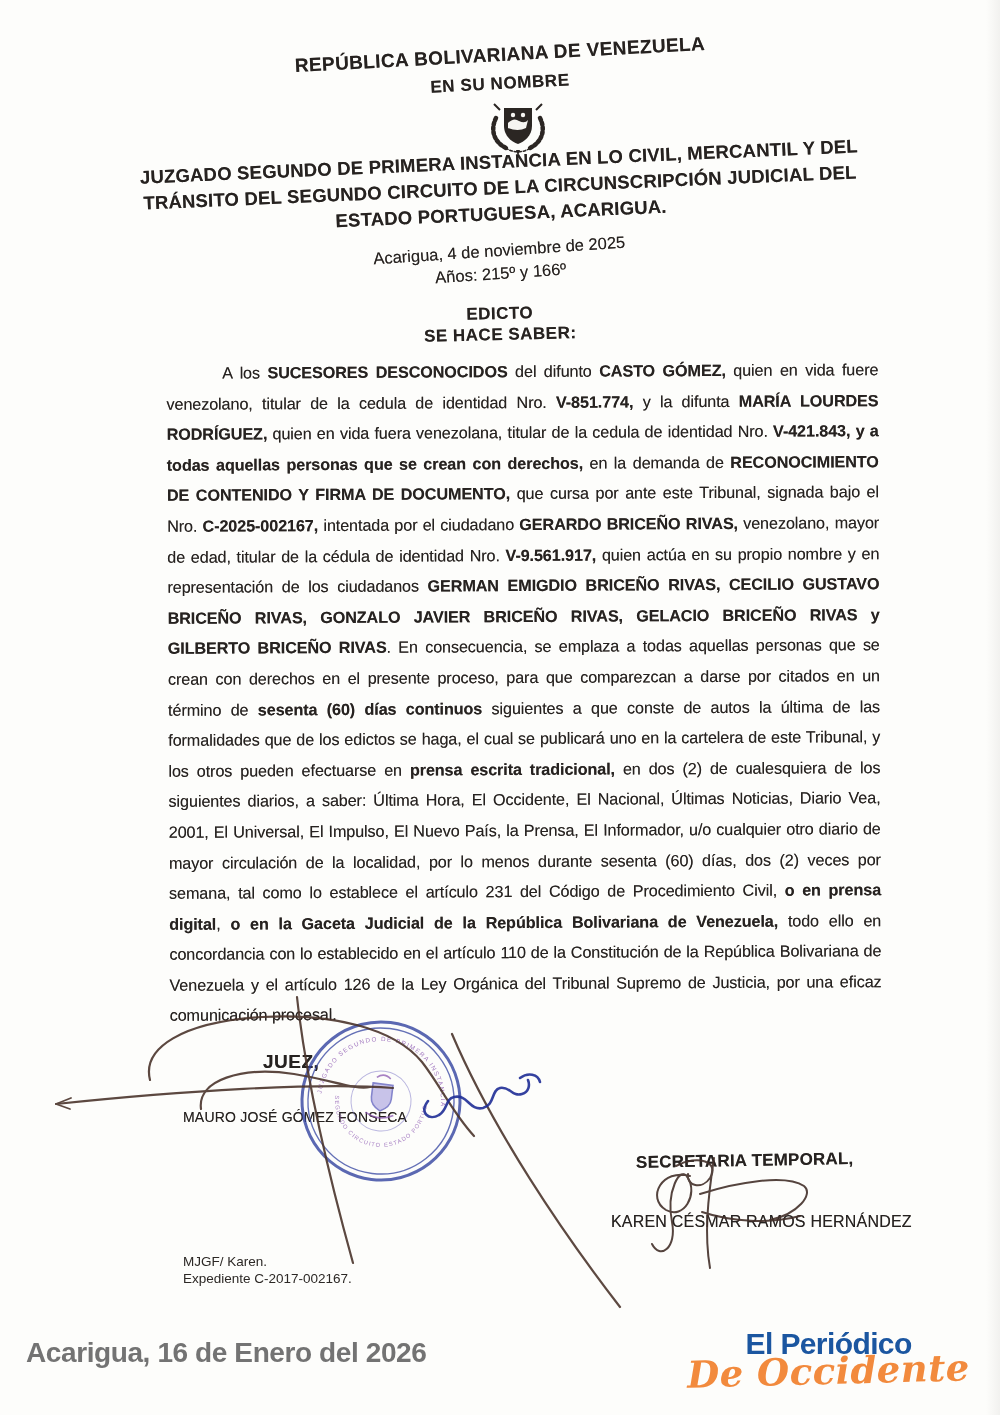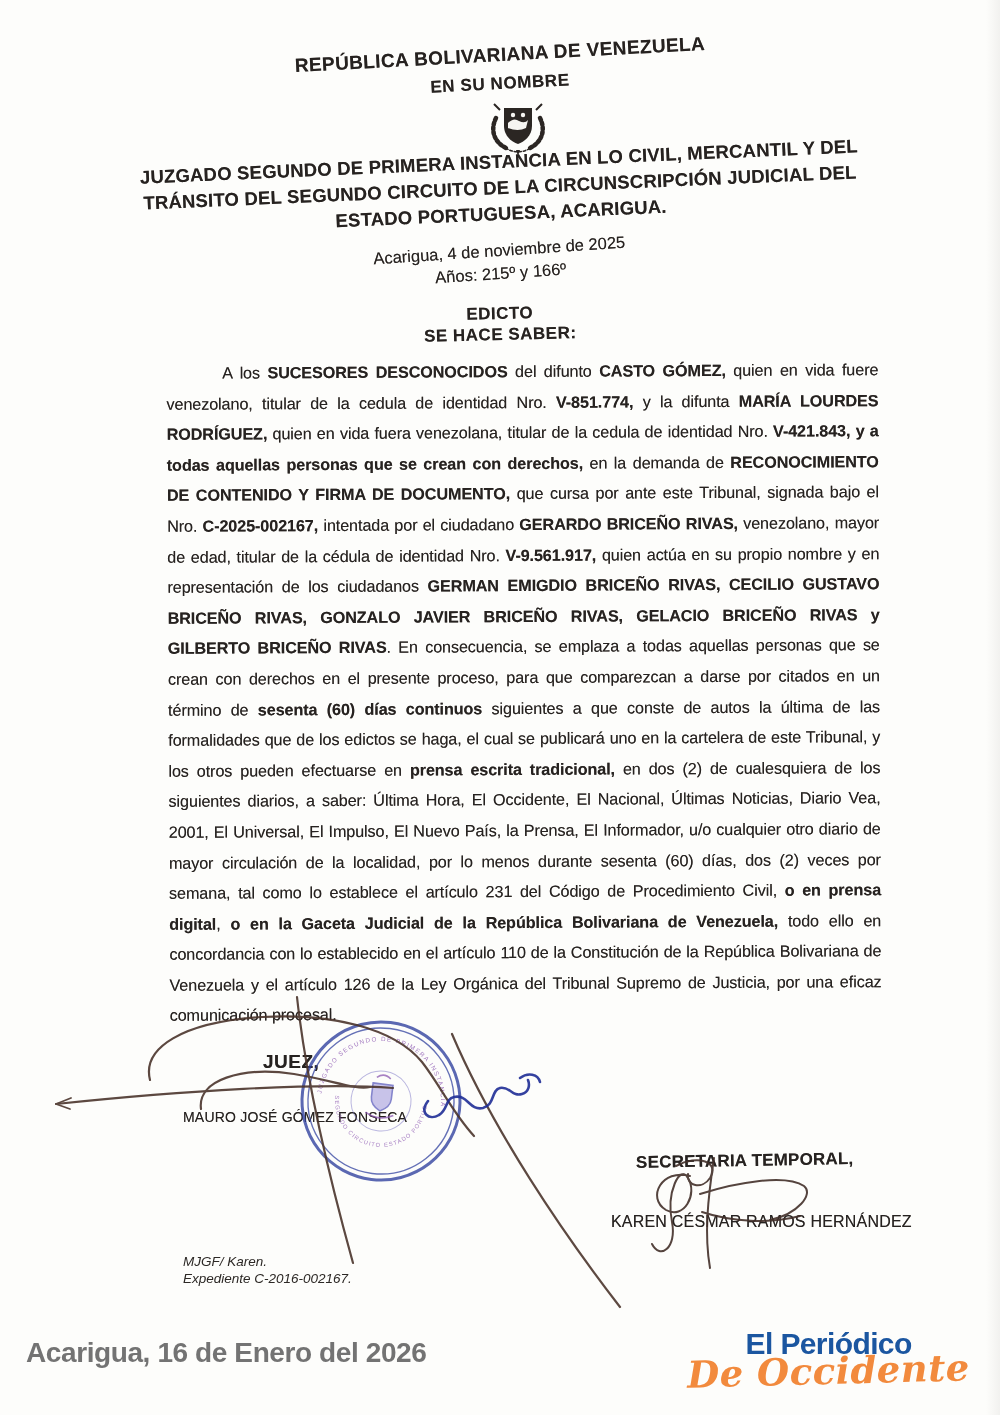--- a/index.html
+++ b/index.html
@@ -40,21 +40,21 @@
     letter-spacing:-.1px;
     transform:rotate(-.3deg);
   }
   .bodytext .bseg{font-weight:700;}
 
   .juez-label{left:263px;top:1051px;font-size:19px;font-weight:700;letter-spacing:.5px;}
   .judge-name{left:183px;top:1109px;font-size:14px;letter-spacing:.2px;}
   .secretary-label{left:636px;top:1151px;font-size:17px;font-weight:700;
     transform:rotate(-1deg);letter-spacing:.2px;}
   .secretary-name{left:611px;top:1213px;font-size:16px;letter-spacing:.2px;}
-  .footnote{left:183px;top:1253px;font-size:13.5px;line-height:17px;color:#2c2825;font-style:italic;}
+  .footnote{left:183px;top:1253px;font-size:13.5px;line-height:17px;color:#2c2825;}
 
   .footer-date{left:26px;top:1337px;font-size:28px;font-weight:700;
     letter-spacing:-.4px;color:#737373;}
   .logo{right:30px;top:1329px;text-align:center;line-height:1;}
   .logo-l1{font-size:30px;font-weight:700;letter-spacing:-.6px;}
   .logo-l2{font-family:"DejaVu Serif", serif;font-style:italic;font-weight:700;
     font-size:37px;margin-top:-6px;transform:rotate(-1.5deg);letter-spacing:.5px;}
 
   .stamp{left:298px;top:1018px;}
   .strokes{left:0;top:0;width:1000px;height:1415px;pointer-events:none;}
@@ -126,21 +126,21 @@
         <path d="M76,60 q7,-6 14,0" stroke="#8a55b0"></path>
       </g>
     </svg>
   </div>
 
   <div class="abs ink secretary-label">SECRETARIA TEMPORAL,</div>
   <div class="abs ink secretary-name">KAREN CÉSMAR RAMOS HERNÁNDEZ</div>
 
   <div class="abs footnote">
     <div>MJGF/ Karen.</div>
-    <div>Expediente C-2016-002167.</div>
+    <div>Expediente C-2017-002167.</div>
   </div>
 
   <svg class="abs strokes" viewBox="0 0 1000 1415">
     <g fill="none" stroke="#4b352c" stroke-width="2.2" stroke-linecap="round" opacity=".9">
       <path d="M 150,1080 C 142,1048 182,1022 262,1017 C 332,1013 394,1028 422,1062 C 440,1085 452,1112 474,1136"></path>
       <path d="M 297,997 C 306,1080 330,1180 353,1263"></path>
       <path d="M 56,1104 C 180,1091 320,1082 393,1088"></path>
       <path d="M 56,1104 l 15,-6 M 56,1104 l 14,5" stroke-width="1.8"></path>
       <path d="M 201,1109 C 197,1080 242,1066 294,1074 C 332,1080 354,1090 370,1087"></path>
       <path d="M 452,1034 C 493,1130 562,1232 620,1307"></path>

